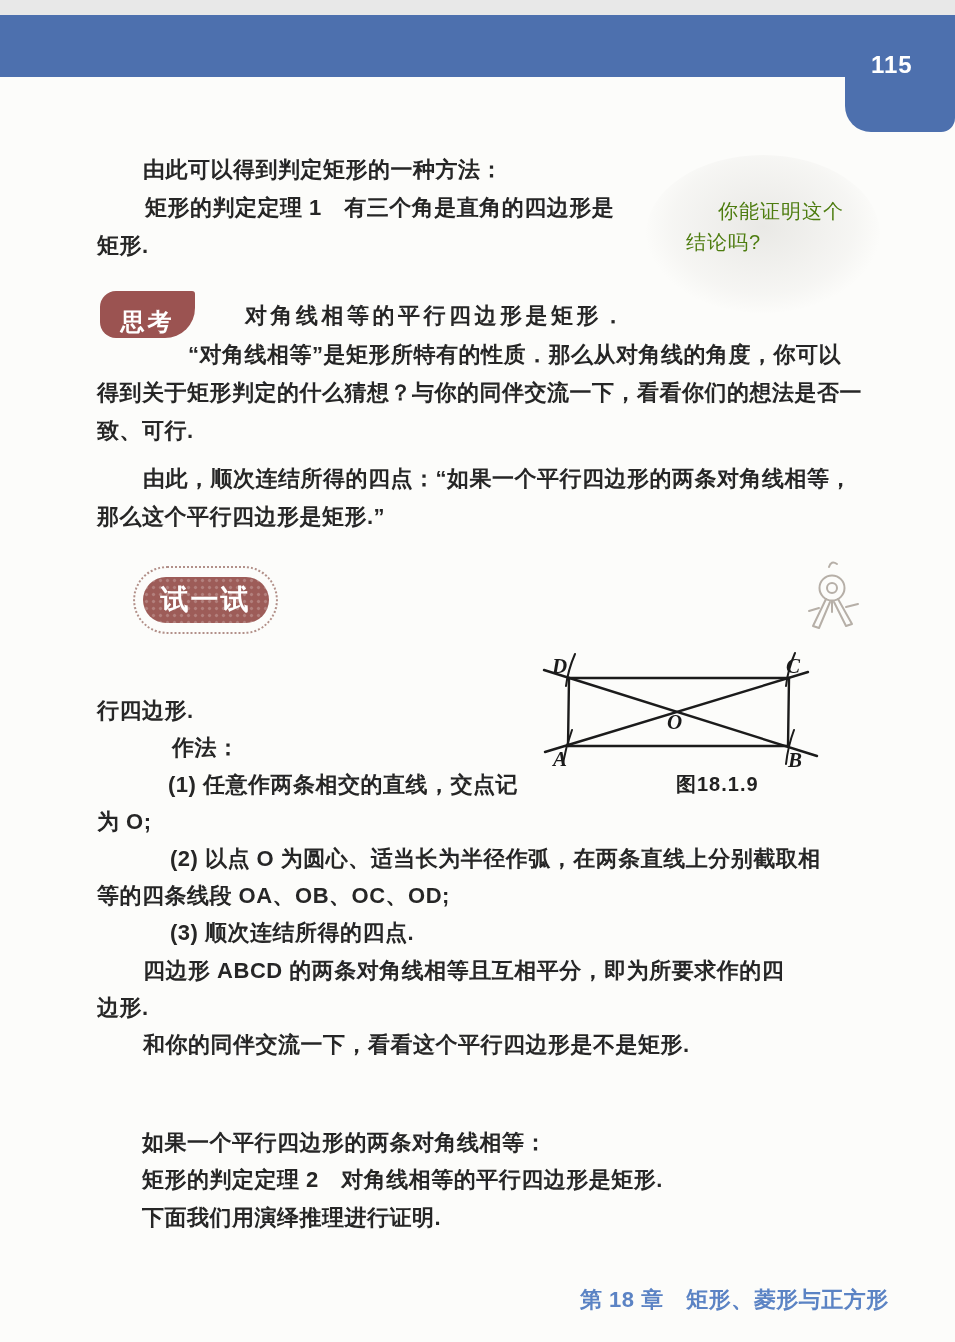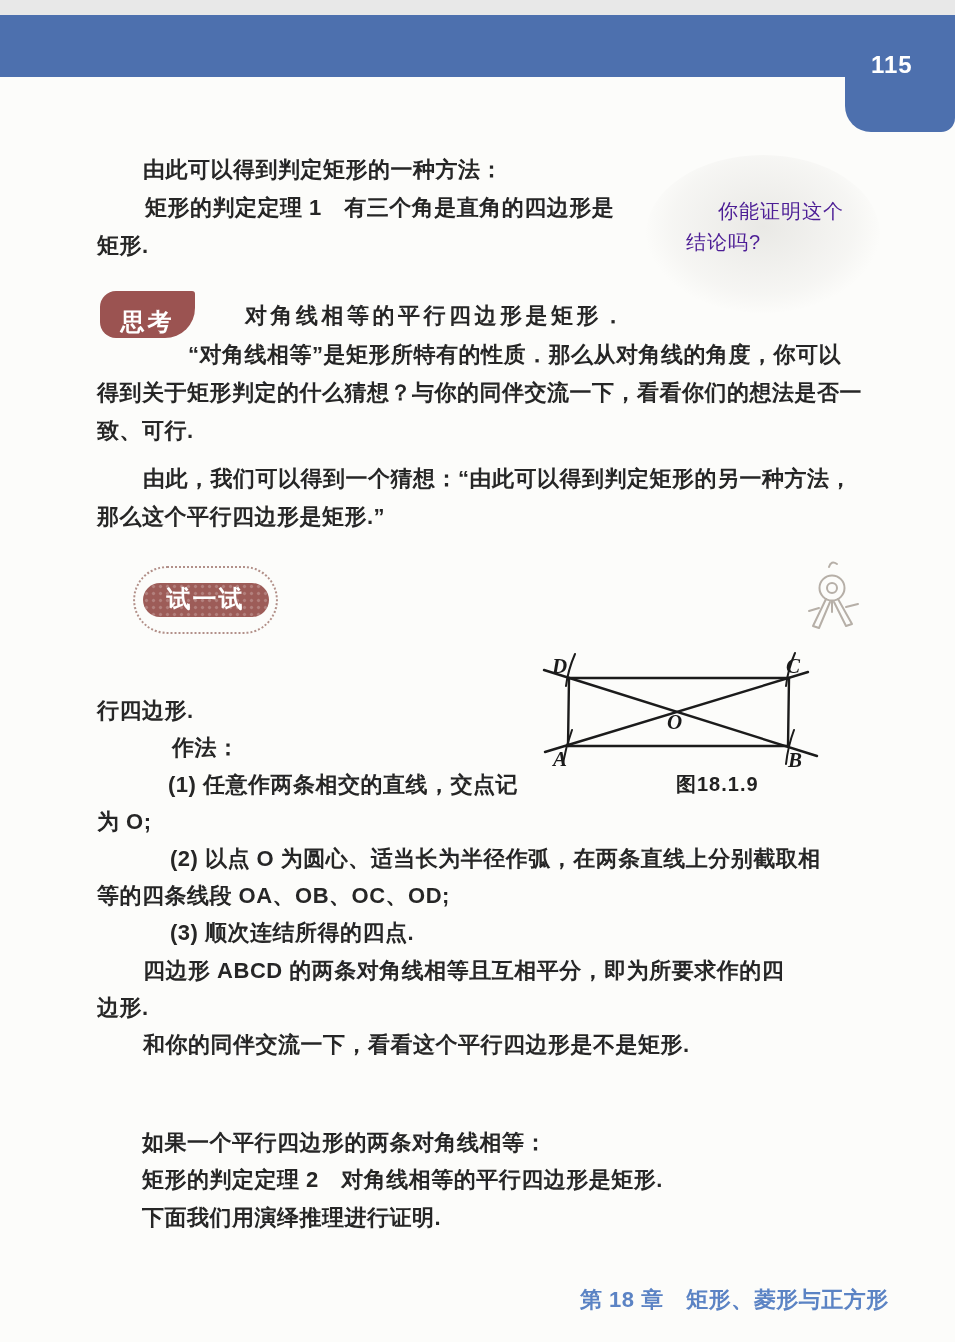--- a/index.html
+++ b/index.html
@@ -10,41 +10,41 @@
   }
   
   .band{position:absolute;left:0;top:0;width:955px;height:62px;background:#4d70ae;}
   .tab{position:absolute;left:845px;top:0;width:110px;height:117px;background:#4d70ae;
        border-radius:0 0 14px 26px;}
   .pagenum{position:absolute;left:26px;top:36px;color:#ffffff;font-weight:bold;
        font-size:24px;letter-spacing:1px;}
   
   .cloud{position:absolute;left:646px;top:140px;width:234px;height:158px;border-radius:50%;
        background:radial-gradient(ellipse at 50% 45%, rgba(190,188,182,.30), rgba(190,188,182,.10) 55%, rgba(190,188,182,0) 72%);}
-  .note{position:absolute;font-size:20px;color:#4c1d95;letter-spacing:1px;white-space:nowrap;}
+  .note{position:absolute;font-size:20px;color:#4d7c0f;letter-spacing:1px;white-space:nowrap;}
   .n1{left:718px;top:183px;}
   .n2{left:686px;top:214px;}
   
   .tl{position:absolute;white-space:nowrap;font-weight:bold;font-size:22px;
       color:#262626;letter-spacing:0.5px;}
   .sp{letter-spacing:3.5px;}
   
   .badge-think{position:absolute;left:100px;top:276px;width:95px;height:47px;
       background:#9b5351;border-radius:16px 3px 30px 16px;color:#fff;
       display:flex;align-items:flex-end;justify-content:center;
       font-weight:bold;font-size:24px;letter-spacing:3px;}
   
   .badge-try{position:absolute;left:133px;top:551px;width:145px;height:68px;box-sizing:border-box;
       border:2px dotted #b29089;border-radius:34px;
       display:flex;align-items:center;justify-content:center;}
-  .try-pill{width:126px;height:34px;background:#9d5c58;border-radius:25px;
+  .try-pill{width:126px;height:46px;background:#9d5c58;border-radius:25px;
       background-image:radial-gradient(rgba(255,255,255,.22) 1px, transparent 2.2px);
       background-size:7px 7px;
-      color:#fff;font-weight:bold;font-size:24px;letter-spacing:2px;
-      display:flex;justify-content:center;}
+      color:#fff;font-weight:bold;font-size:28px;letter-spacing:2px;
+      display:flex;align-items:center;justify-content:center;}
   
   .figure-svg{position:absolute;left:530px;top:628px;}
   .fig-caption{position:absolute;left:676px;top:756px;font-weight:bold;font-size:20px;
       color:#222;letter-spacing:1px;}
   .fig-label{font-family:"Liberation Serif",serif;font-style:italic;font-weight:bold;font-size:21px;fill:#1b1b1b;}
   
   .compass-svg{position:absolute;left:798px;top:543px;}
   
   .footer{position:absolute;left:580px;top:1270px;font-weight:bold;font-size:22px;
       color:#5b83c4;letter-spacing:0.5px;white-space:nowrap;}
@@ -67,21 +67,21 @@
   <div class="tl" style="left:145px;top:178px">矩形的判定定理 1　有三个角是直角的四边形是</div>
   <div class="tl" style="left:97px;top:216px">矩形.</div>
 
   <div class="badge-think">
     <span>思考</span>
   </div>
   <div class="tl sp" style="left:245px;top:286px">对角线相等的平行四边形是矩形．</div>
   <div class="tl" style="left:188px;top:325px">“对角线相等”是矩形所特有的性质．那么从对角线的角度，你可以</div>
   <div class="tl" style="left:97px;top:363px">得到关于矩形判定的什么猜想？与你的同伴交流一下，看看你们的想法是否一</div>
   <div class="tl" style="left:97px;top:401px">致、可行.</div>
-  <div class="tl" style="left:143px;top:449px">由此，我们可以得到一个猜想：“由此可以得到判定矩形的另一种方法，</div>
+  <div class="tl" style="left:143px;top:449px">由此，顺次连结所得的四点：“如果一个平行四边形的两条对角线相等，</div>
   <div class="tl" style="left:97px;top:487px">那么这个平行四边形是矩形.”</div>
 
   <div class="badge-try">
     <span class="try-pill">
       <span>试一试</span>
     </span>
   </div>
 
   <svg class="compass-svg" width="70" height="85" viewBox="0 0 70 85" fill="none" stroke="#b6afa7" stroke-width="2" stroke-linecap="round">
     <path d="M31,9 q2,-7 8,-3"></path>

